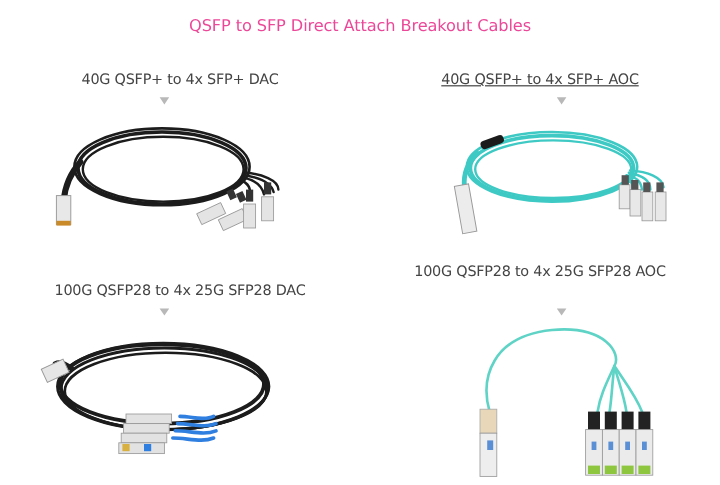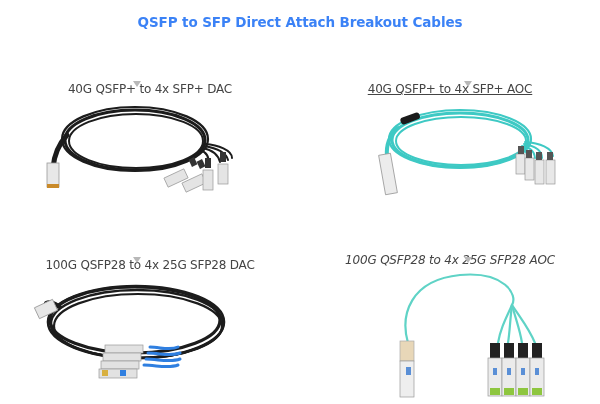--- a/index.html
+++ b/index.html
@@ -1,25 +1,25 @@
 <!DOCTYPE html>
 <html><head>
 <meta charset="utf-8">
 <style>
   * { margin: 0; padding: 0; box-sizing: border-box; }
   html, body { width: 600px; height: 404px; background: #ffffff; overflow: hidden; }
   body { font-family: "DejaVu Sans", "Liberation Sans", sans-serif; position: relative; color: #333; }
   .title {
     position: absolute; left: 0; top: 14px; width: 600px; text-align: center;
-    font-size: 13.5px; font-weight: bold; color: #3b82f6; letter-spacing: -0.1px;
+    font-size: 13.5px; font-weight: normal; color: #ec4899; letter-spacing: -0.1px;
   }
   .cell { position: absolute; width: 300px; }
   .label {
     position: absolute; left: 0; width: 300px; text-align: center;
-    font-size: 12px; color: #444; letter-spacing: -0.2px; margin-top: 23px;
+    font-size: 12px; color: #444; letter-spacing: -0.2px;
   }
   .arrow {
     position: absolute; width: 0; height: 0;
     border-left: 4.5px solid transparent; border-right: 4.5px solid transparent;
     border-top: 6px solid #b8b8b8;
   }
   .product { position: absolute; }
   svg { display: block; }
 </style>
 </head>
@@ -123,21 +123,21 @@
         <rect x="81" y="96" width="38" height="8"></rect>
         <rect x="79" y="104" width="38" height="9"></rect>
       </g>
       <rect x="100" y="105" width="6" height="6" fill="#2f7fe0"></rect>
       <rect x="82" y="105" width="6" height="6" fill="#d8b040"></rect>
     </svg>
   </div>
 </div>
 
 <div class="cell" style="left:300px; top:0;">
-  <div class="label" style="top:230px;font-style:italic;">100G QSFP28 to 4x 25G SFP28 AOC</div>
+  <div class="label" style="top:219px;">100G QSFP28 to 4x 25G SFP28 AOC</div>
   <div class="arrow" style="left:164px; top:257px;"></div>
   <div class="product" style="left:40px; top:265px;">
     <svg width="240" height="135" viewBox="0 0 240 135">
       <g fill="none" stroke="#5fd3c6" stroke-width="2.2" stroke-linecap="round">
         <path d="M68 78 C 60 50, 70 15, 120 10 C 165 6, 178 30, 172 40"></path>
         <path d="M172 40 C 165 55, 160 65, 158 78"></path>
         <path d="M172 40 C 170 55, 170 65, 168 78"></path>
         <path d="M172 40 C 176 55, 180 65, 182 78"></path>
         <path d="M172 40 C 182 55, 190 65, 195 78"></path>
       </g>

